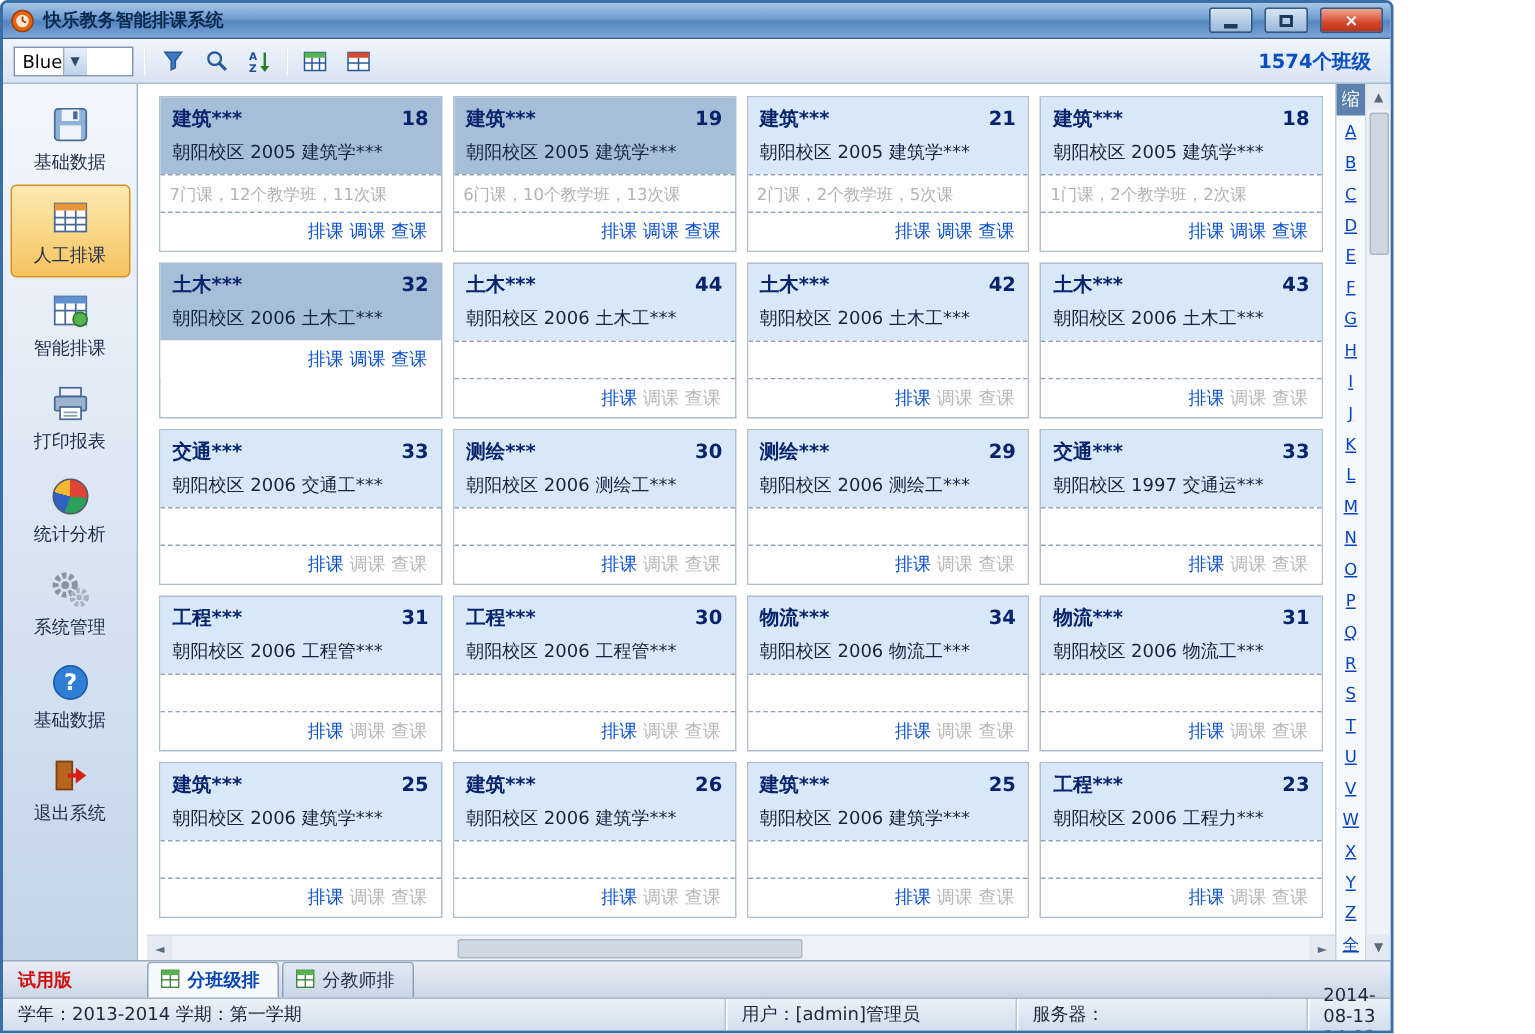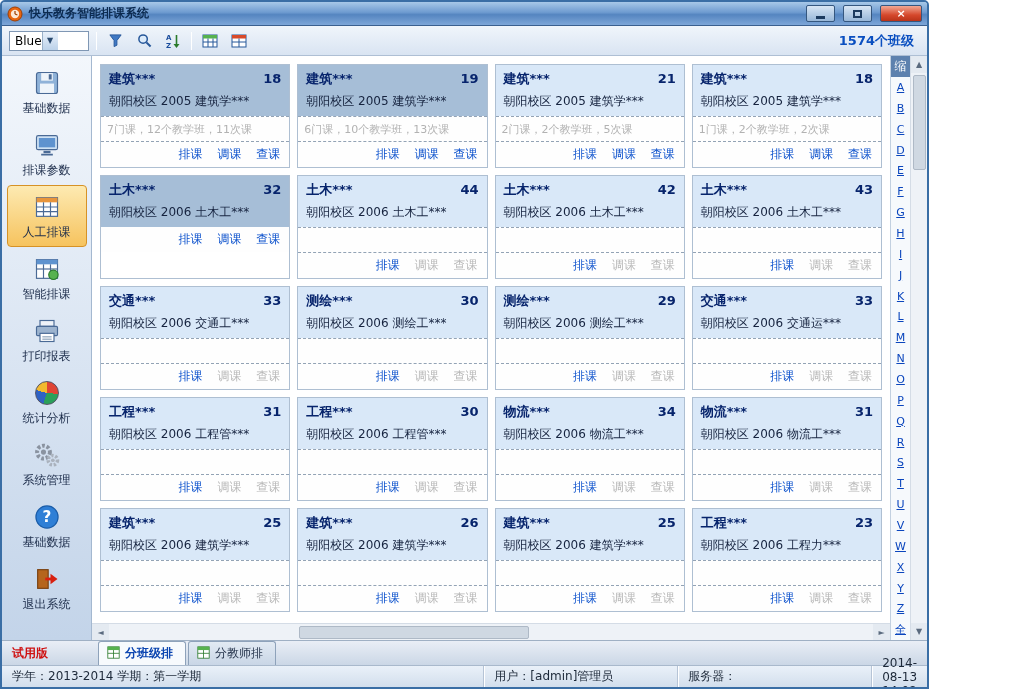--- a/index.html
+++ b/index.html
@@ -37,34 +37,34 @@
 
   .sidebar { width:90px; flex:0 0 90px; background:linear-gradient(180deg,#f3f7fc 0%,#d6e2f1 60%,#c3d4e9 100%);
              border-right:1px solid #a4b8d0; display:flex; flex-direction:column; align-items:center; padding-top:5px; }
   .side-item { width:80px; height:62px; display:flex; flex-direction:column; align-items:center; justify-content:center;
                gap:2px; font-size:12px; color:#1c2c4a; cursor:pointer; border:1px solid transparent; border-radius:4px; }
   .side-item.active { background:linear-gradient(#fdeab2,#f6c35e); border:1px solid #d69226; }
   .side-icon { width:30px; height:30px; display:flex; align-items:center; justify-content:center; }
   .pie-icon { width:24px; height:24px; border-radius:50%; border:1px solid #556;
               background:conic-gradient(#e04434 0 95deg,#2aa05a 95deg 200deg,#2f62c4 200deg 285deg,#f2b92e 285deg 360deg); }
 
-  .main { flex:1; min-width:0; display:flex; flex-direction:column; background:#fff; }
+  .main { flex:1; min-width:0; display:flex; flex-direction:column; background:#fff;padding-left:6px; }
   .cards { flex:1; display:grid; grid-template-columns:repeat(4,1fr); grid-auto-rows:104px; gap:7px; padding:8px; overflow:hidden; }
 
   .card { border:1px solid #aebfd2; background:#fff; display:flex; flex-direction:column; cursor:pointer; }
   .card-head { background:#d9e8f8; padding:5px 8px 6px; }
   .card.selected .card-head { background:#a6bed7; }
   .card-title-row { display:flex; justify-content:space-between; align-items:baseline; }
   .card-title { font-size:13px; font-weight:bold; color:#07246c; }
   .card-count { font-size:13px; font-weight:bold; color:#07246c; }
   .card-sub { font-size:12px; color:#16233f; margin-top:5px; }
   .card-info { flex:1; border-top:1px dashed #93a3b5; border-bottom:1px dashed #93a3b5; font-size:11px; color:#b2b2b2;
                padding:2px 6px; display:flex; align-items:center; background:#fefefe; min-height:18px; }
   .card-links { padding:4px 9px 4px 0; text-align:right; font-size:12px; background:#fefefe; }
-  .card-link { color:#0a50cc; margin-left:11px; cursor:pointer; }
+  .card-link { color:#0a50cc; cursor:pointer; }
   .card-link.disabled { color:#b8b8b8; cursor:default; }
 
   .hscroll { height:17px; flex:0 0 17px; background:#eef2f7; border-top:1px solid #d4dce6; display:flex; align-items:center; }
   .hs-arrow { width:17px; height:100%; display:flex; align-items:center; justify-content:center; font-size:8px; color:#5a6a7e;
               background:#e4eaf1; cursor:pointer; }
   .hs-thumb { height:13px; width:230px; margin-left:190px; background:#cfd8e2; border:1px solid #aeb9c6; border-radius:2px; cursor:pointer; }
 
   .alpha { width:20px; flex:0 0 20px; border-left:1px solid #c2d0e0; background:#f6f9fc; display:flex; flex-direction:column; }
   .alpha-head { background:#5d81ae; color:#fff; font-size:12px; text-align:center; padding:2px 0; flex:0 0 20px; }
   .alpha-list { flex:1; display:flex; flex-direction:column; }
@@ -170,31 +170,20 @@
         <span class="side-icon">
           <svg width="28" height="28" viewBox="0 0 24 24">
               <rect x="3" y="3" width="18" height="18" rx="2" fill="#8fb2d8" stroke="#4a6a96"></rect>
               <rect x="7" y="3.5" width="10" height="6.5" fill="#eef4fa"></rect>
               <rect x="13.5" y="4.5" width="2.5" height="4.5" fill="#4a6a96"></rect>
               <rect x="6" y="12.5" width="12" height="8" fill="#eef4fa"></rect>
             </svg>
         </span>
         <span class="side-label">基础数据</span>
       </div>
-      <div class="side-item">
-        <span class="side-icon">
-          <svg width="28" height="28" viewBox="0 0 24 24">
-              <rect x="3" y="4" width="18" height="12" rx="1.5" fill="#cfe2f4" stroke="#4a6a96"></rect>
-              <rect x="5" y="6" width="14" height="8" fill="#5f93cf"></rect>
-              <rect x="9" y="17" width="6" height="2" fill="#4a6a96"></rect>
-              <rect x="7" y="19.5" width="10" height="1.5" fill="#4a6a96"></rect>
-            </svg>
-        </span>
-        <span class="side-label">排课参数</span>
-      </div>
       <div class="side-item active">
         <span class="side-icon">
           <svg width="28" height="28" viewBox="0 0 24 24">
               <rect x="3" y="4" width="18" height="16" fill="#fff" stroke="#4a6a96"></rect>
               <rect x="3" y="4" width="18" height="4" fill="#e8953c"></rect>
               <line x1="3" y1="12" x2="21" y2="12" stroke="#4a6a96"></line>
               <line x1="3" y1="16" x2="21" y2="16" stroke="#4a6a96"></line>
               <line x1="9" y1="8" x2="9" y2="20" stroke="#4a6a96"></line>
               <line x1="15" y1="8" x2="15" y2="20" stroke="#4a6a96"></line>
             </svg>
@@ -430,21 +419,21 @@
               <span class="card-link disabled">调课</span>
               <span class="card-link disabled">查课</span>
             </div>
           </div>
           <div class="card">
             <div class="card-head">
               <div class="card-title-row">
                 <span class="card-title">交通***</span>
                 <span class="card-count">33</span>
               </div>
-              <div class="card-sub">朝阳校区 2006 交通运***</div>
+              <div class="card-sub">朝阳校区 1997 交通运***</div>
             </div>
             <div class="card-info"></div>
             <div class="card-links">
               <span class="card-link">排课</span>
               <span class="card-link disabled">调课</span>
               <span class="card-link disabled">查课</span>
             </div>
           </div>
           <div class="card">
             <div class="card-head">

